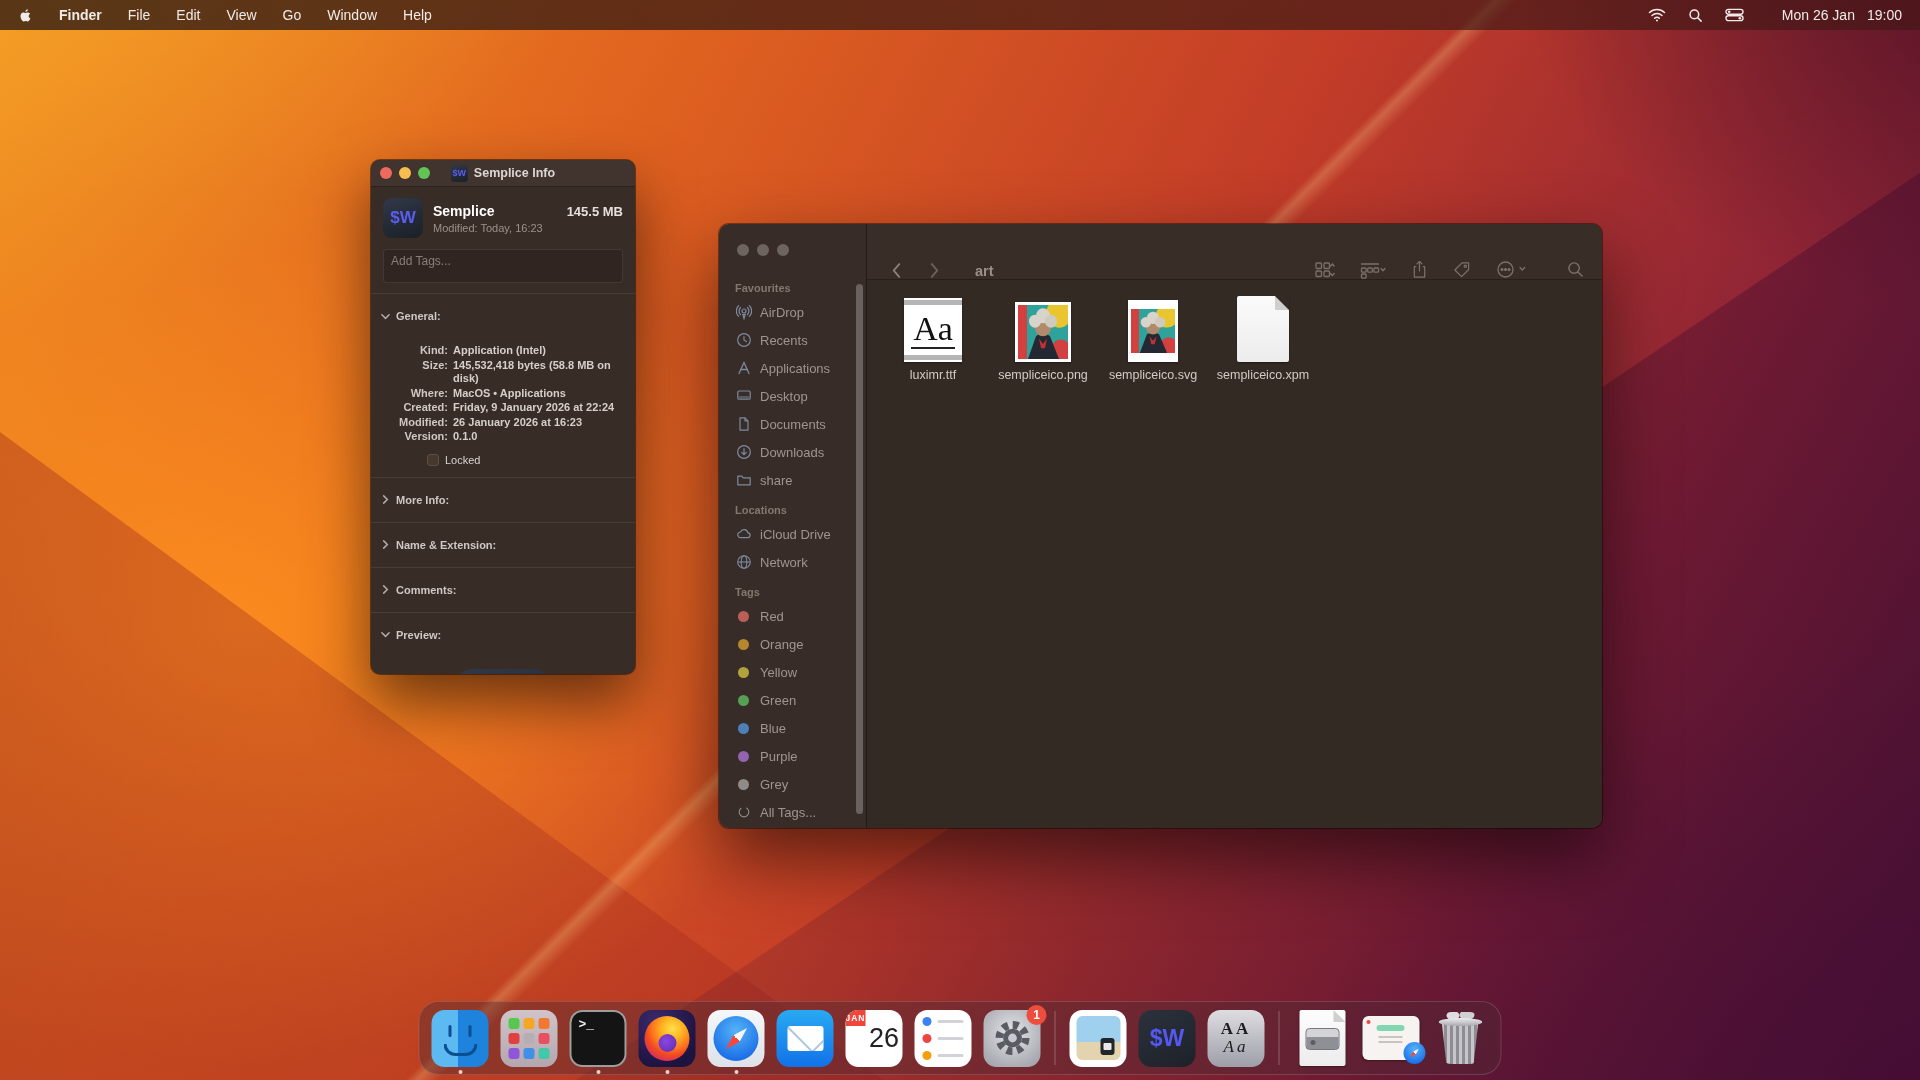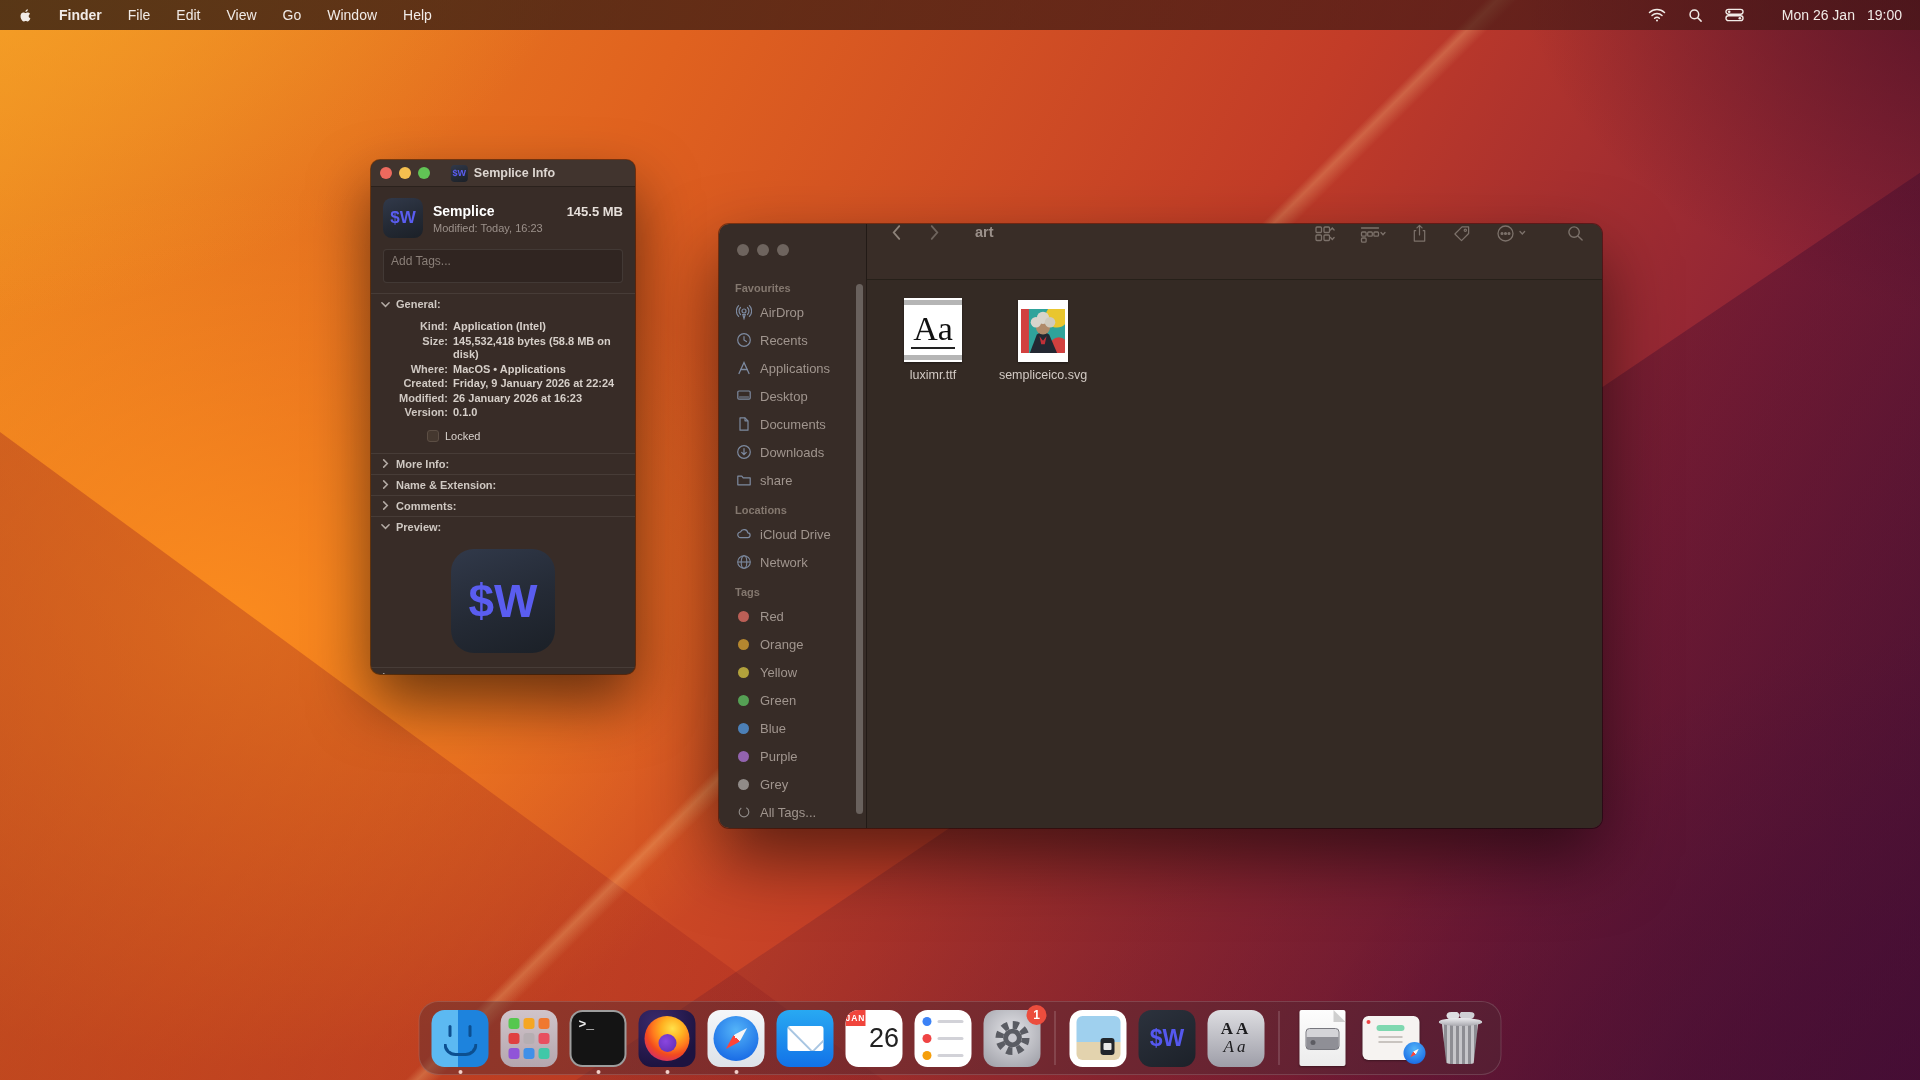--- a/index.html
+++ b/index.html
@@ -56,21 +56,21 @@
   .iw-head-text { flex:1; }
   .iw-head-row { display:flex; justify-content:space-between; align-items:baseline; }
   .iw-name { font-weight:700; font-size:14px; color:#ffffff; }
   .iw-size { font-weight:700; font-size:13px; color:#e6dfda; }
   .iw-modified { color:#9c918b; font-size:11px; margin-top:3px; }
   .iw-tags { margin:2px 12px 10px; height:34px; background:rgba(0,0,0,.14); border:1px solid rgba(255,255,255,.09);
     border-radius:4px; padding:4px 7px; }
   .iw-tags input { width:100%; background:transparent; border:none; outline:none; font-size:12px;
     color:#d9d2cd; font-family:"Liberation Sans",sans-serif; }
   .iw-tags input::placeholder { color:#8a7f78; }
-  .iw-sec-head { display:flex; align-items:center; gap:6px; padding:4px 10px; font-weight:700; color:#cfc8c2;
+  .iw-sec-head { display:flex; align-items:center; gap:6px; padding:16px 10px; font-weight:700; color:#cfc8c2;
     border-top:1px solid rgba(255,255,255,.08); }
   .chev { width:9px; height:9px; }
   .chev svg { display:block; }
   .chev.open { transform:rotate(90deg); }
   .iw-rows { padding:6px 10px 2px 0; }
   .iw-row { display:flex; margin-bottom:1px; line-height:13.5px; }
   .iw-row .lbl { width:82px; text-align:right; font-weight:700; color:#cfc8c2; flex:none; padding-right:5px; }
   .iw-row .val { flex:1; font-weight:600; color:#d6cfc9; }
   .iw-locked { display:flex; align-items:center; gap:6px; margin:10px 0 9px 56px; }
   .iw-check { width:12px; height:12px; border-radius:3px; background:#45382f; border:1px solid #5c4e44; }
@@ -87,21 +87,21 @@
   .sb-header { font-size:11px; font-weight:700; color:#84786f; margin:10px 0 4px 4px; }
   .sb-item { display:flex; align-items:center; gap:8px; height:28px; padding-left:4px; border-radius:5px;
     color:#a0958e; font-size:13px; cursor:default; }
   .sb-ic { width:17px; display:flex; justify-content:center; color:#7d8aa0; flex:none; }
   .sb-ic svg { display:block; }
   .tag-dot { width:11px; height:11px; border-radius:50%; flex:none; margin:0 3px; }
   .fw-scrollbar { position:absolute; right:3px; top:60px; width:7px; height:530px; border-radius:4px;
     background:rgba(255,255,255,.25); }
   .fw-main { flex:1; display:flex; flex-direction:column; background:#342a24; }
   .fw-toolbar { height:56px; flex:none; background:#392d27; border-bottom:1px solid #262019;
-    display:flex; align-items:flex-start; padding:0 18px; color:#8a7f78; }
+    display:flex; align-items:flex-end; padding:0 18px; color:#8a7f78; }
   .nav-btn { width:22px; display:flex; justify-content:center; margin-right:16px; }
   .fw-title { font-size:14.5px; font-weight:700; color:#9b908a; margin-left:14px; }
   .fw-tools { margin-left:auto; display:flex; align-items:center; gap:25px; color:#7c716a; }
   .fw-tools .tool { display:flex; align-items:center; gap:3px; }
   .fw-tools svg { display:block; }
   .tool-search { margin-left:16px; }
   .fw-content { flex:1; display:flex; align-items:flex-start; padding:10px 0 0 18px; gap:14px; }
   .file-item { width:96px; display:flex; flex-direction:column; align-items:center; }
   .file-ic { height:72px; display:flex; align-items:flex-end; justify-content:center; }
   .file-label { margin-top:6px; font-size:12.5px; color:#d2cac4; text-align:center; white-space:nowrap; }
@@ -605,20 +605,39 @@
 
       <div class="file-item">
         <div class="file-ic">
           <div class="fi-font">
               <span class="aa">Aa</span>
             </div>
         </div>
         <div class="file-label">luximr.ttf</div>
       </div>
 
+      <div class="file-item">
+        <div class="file-ic">
+          <div class="fi-art fi-art-png">
+            <svg viewBox="0 0 50 50" width="50" height="54" preserveAspectRatio="none">
+              <rect width="50" height="50" fill="#2fa39b"></rect>
+              <circle cx="41" cy="8" r="13" fill="#e9c62f"></circle>
+              <rect x="0" y="0" width="9" height="50" fill="#d2403f"></rect>
+              <circle cx="43" cy="42" r="10" fill="#d2403f"></circle>
+              <path d="M10 50 L18 29 Q25 23 32 29 L41 50 Z" fill="#232832"></path>
+              <circle cx="25" cy="21" r="8" fill="#b08a6a"></circle>
+              <circle cx="17" cy="15" r="6" fill="#d8d4cc"></circle>
+              <circle cx="25" cy="10" r="7" fill="#d8d4cc"></circle>
+              <circle cx="33" cy="15" r="6" fill="#cfcabe"></circle>
+              <path d="M21 31 L25 36 L29 31 L27 40 L23 40 Z" fill="#c03038"></path>
+            </svg>
+          </div>
+        </div>
+        <div class="file-label">sempliceico.png</div>
+      </div>
 
       <div class="file-item">
         <div class="file-ic">
           <div class="fi-art fi-art-svg">
             <svg viewBox="0 0 50 50" width="44" height="44" preserveAspectRatio="none">
               <rect width="50" height="50" fill="#2fa39b"></rect>
               <circle cx="41" cy="8" r="13" fill="#e9c62f"></circle>
               <rect x="0" y="0" width="9" height="50" fill="#d2403f"></rect>
               <circle cx="43" cy="42" r="10" fill="#d2403f"></circle>
               <path d="M10 50 L18 29 Q25 23 32 29 L41 50 Z" fill="#232832"></path>
@@ -626,20 +645,26 @@
               <circle cx="17" cy="15" r="6" fill="#d8d4cc"></circle>
               <circle cx="25" cy="10" r="7" fill="#d8d4cc"></circle>
               <circle cx="33" cy="15" r="6" fill="#cfcabe"></circle>
               <path d="M21 31 L25 36 L29 31 L27 40 L23 40 Z" fill="#c03038"></path>
             </svg>
           </div>
         </div>
         <div class="file-label">sempliceico.svg</div>
       </div>
 
+      <div class="file-item">
+        <div class="file-ic">
+          <div class="fi-page"></div>
+        </div>
+        <div class="file-label">sempliceico.xpm</div>
+      </div>
     </div>
   </div>
 </div>
 
 <div class="dock">
   <div class="dock-item">
     <div class="di di-finder">
       <span class="eye l"></span>
         <span class="eye r"></span>
         <span class="smile"></span>

